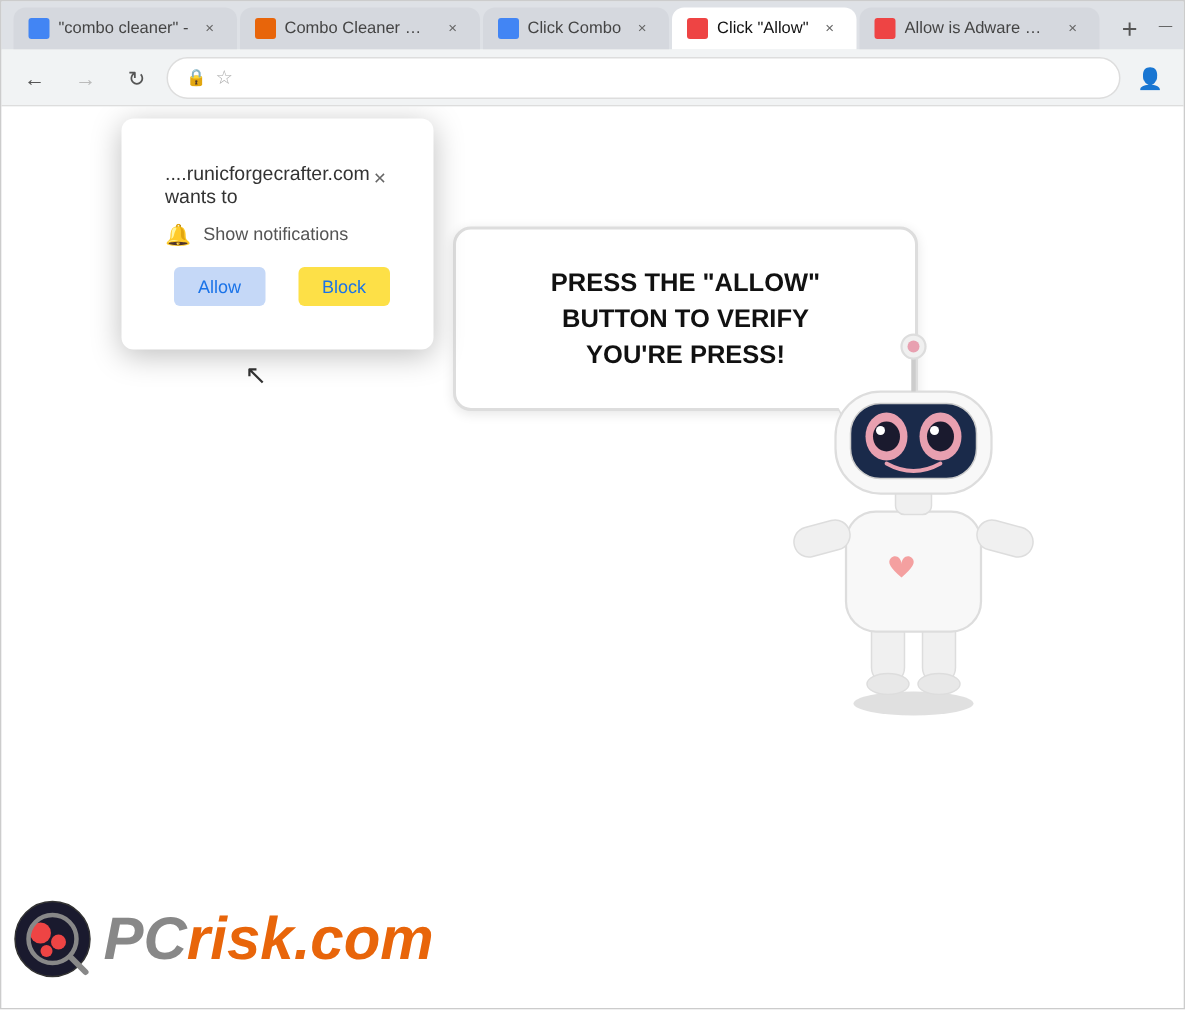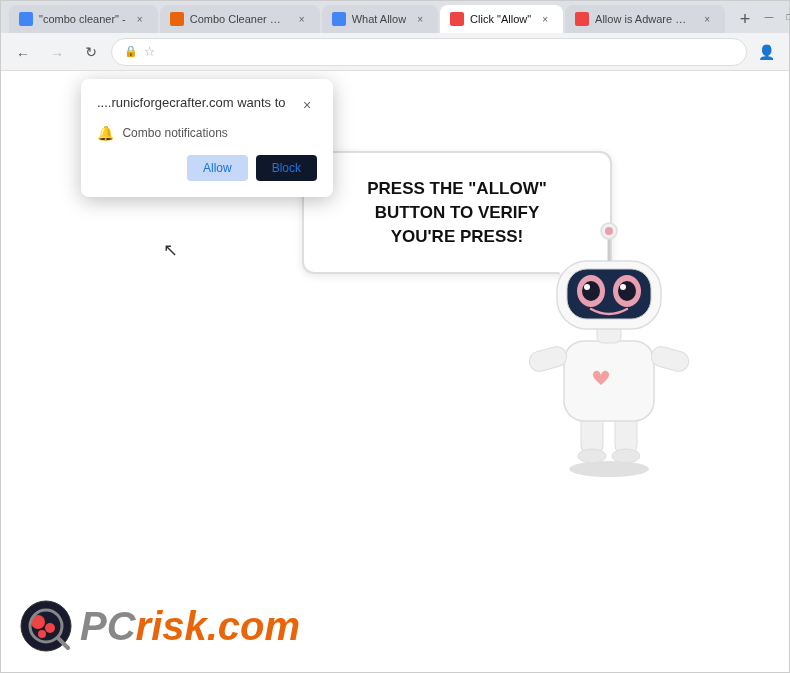--- a/index.html
+++ b/index.html
@@ -189,22 +189,22 @@
     }
 
     
     .notification-popup {
       position: absolute;
       top: 8px;
       left: 80px;
       background: #fff;
       border-radius: 8px;
       box-shadow: 0 4px 20px rgba(0,0,0,0.25);
-      padding: 16px;
-      width: 252px;
+      padding: 29px;
+      width: 208px;
       z-index: 100;
     }
 
     .popup-header {
       display: flex;
       align-items: flex-start;
       justify-content: space-between;
       margin-bottom: 10px;
     }
 
@@ -237,39 +237,39 @@
       color: #555;
     }
 
     .popup-notification-text {
       font-size: 12px;
       color: #555;
     }
 
     .popup-buttons {
       display: flex;
-      gap: 8px;
+      gap: 22px;
       justify-content: flex-end;
     }
 
     .popup-btn {
       padding: 6px 16px;
       border-radius: 4px;
       font-size: 12px;
       cursor: pointer;
       border: none;
     }
 
     .btn-allow {
       background: #c5d8f7;
       color: #1a73e8;
     }
 
     .btn-block {
-      background: #0f172a;
+      background: #fde047;
       color: #1a73e8;
     }
 
     
     .speech-bubble-container {
       position: absolute;
       top: 80px;
       left: 50%;
       transform: translateX(-30%);
     }
@@ -323,21 +323,21 @@
       right: 80px;
       top: 130px;
       width: 200px;
       height: 260px;
     }
 
     
     .pcrisk-logo {
       position: absolute;
       bottom: 20px;
-      left: 19px;
+      left: 8px;
       display: flex;
       align-items: center;
       gap: 8px;
     }
 
     .pcrisk-icon {
       width: 52px;
       height: 52px;
     }
 
@@ -370,21 +370,21 @@
       </div>
 
       <div class="tab">
         <div class="tab-favicon" style="background:#e8650a;"></div>
         <span class="tab-label">Combo Cleaner Pr...</span>
         <div class="tab-close">×</div>
       </div>
 
       <div class="tab">
         <div class="tab-favicon" style="background:#4285f4;"></div>
-        <span class="tab-label">What Allow</span>
+        <span class="tab-label">Click Combo</span>
         <div class="tab-close">×</div>
       </div>
 
       <div class="tab active">
         <div class="tab-favicon" style="background:#e44;border-radius:2px;"></div>
         <span class="tab-label">Click "Allow"</span>
         <div class="tab-close">×</div>
       </div>
 
       <div class="tab">
@@ -421,21 +421,21 @@
 
   <div class="page-content">
 
     <div class="notification-popup">
       <div class="popup-header">
         <span class="popup-title">....runicforgecrafter.com wants to</span>
         <span class="popup-close">×</span>
       </div>
       <div class="popup-notification-row">
         <span class="bell-icon">🔔</span>
-        <span class="popup-notification-text">Combo notifications</span>
+        <span class="popup-notification-text">Show notifications</span>
       </div>
       <div class="popup-buttons">
         <button class="popup-btn btn-allow">Allow</button>
         <button class="popup-btn btn-block">Block</button>
       </div>
     </div>
 
     <div class="cursor-pointer">↖</div>
 
     <div class="speech-bubble-container">

